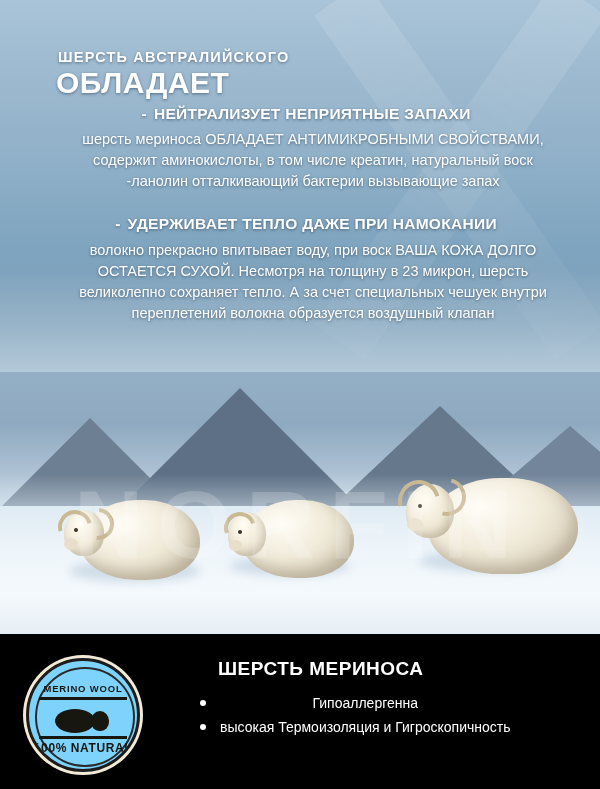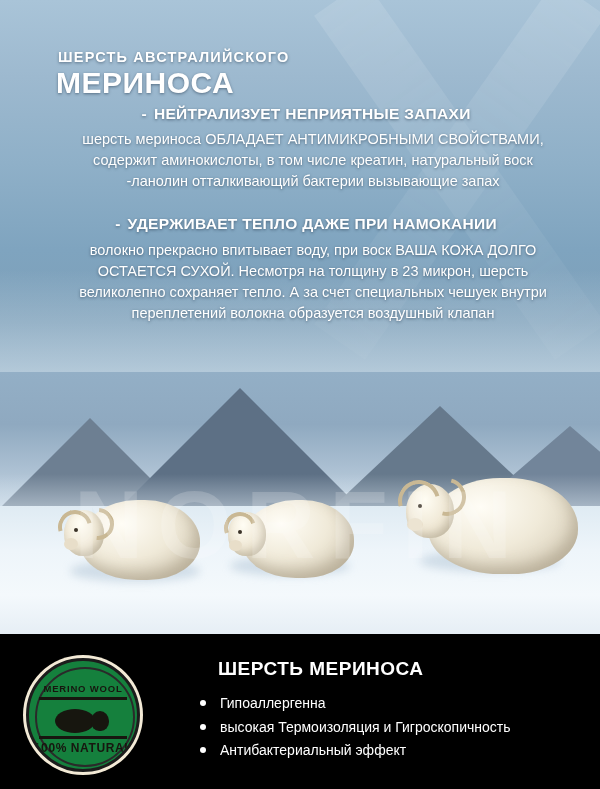--- a/index.html
+++ b/index.html
@@ -226,21 +226,21 @@
     background: #000000;
     color: #ffffff;
   }
   .badge {
     position: absolute;
     left: 26px;
     top: 24px;
     width: 108px;
     height: 108px;
     border-radius: 50%;
-    background: #15803d;
+    background: #7dd3fc;
     border: 3px solid #1c1c1c;
     box-shadow: 0 0 0 3px #f3ead6;
     overflow: hidden;
   }
   .badge-ring {
     position: absolute;
     left: 6px; top: 6px;
     width: 96px; height: 96px;
     border-radius: 50%;
     border: 2px solid #2a2a2a;
@@ -305,20 +305,21 @@
     letter-spacing: 0.5px;
     margin: 0;
   }
   .footer-list {
     position: absolute;
     left: 198px;
     top: 58px;
     margin: 0;
     padding: 0;
     list-style: none;
+    text-align: center;
   }
   .footer-list li {
     font-size: 14px;
     line-height: 1.68;
     position: relative;
     padding-left: 22px;
   }
   .footer-list li:before {
     content: "";
     position: absolute;
@@ -391,21 +392,21 @@
       <div class="eye" style="left:18px; top:40px;"></div>
       <div class="muzzle" style="width:16px; height:13px; left:7px; top:54px;"></div>
     </div>
   </div>
 
   <div class="watermark">NORFIN</div>
 
   <div class="content">
     <div class="title-wrap">
       <p class="title-small">ШЕРСТЬ АВСТРАЛИЙСКОГО</p>
-      <p class="title-big">МЕРИНОСА</p>
+      <p class="title-big">ОБЛАДАЕТ</p>
     </div>
 
     <div class="blocks">
       <div class="block">
         <p class="block-head">
           <span class="dash">-</span><span>НЕЙТРАЛИЗУЕТ НЕПРИЯТНЫЕ ЗАПАХИ</span>
         </p>
         <p class="block-body">
           <span>шерсть мериноса </span><span class="b">ОБЛАДАЕТ АНТИМИКРОБНЫМИ СВОЙСТВАМИ</span><span>, содержит аминокислоты, в том числе креатин, натуральный воск -ланолин отталкивающий бактерии вызывающие запах</span>
         </p>
@@ -433,17 +434,16 @@
       </div>
       <div class="badge-bar b"></div>
       <div class="badge-bottom-text">100% NATURAL</div>
     </div>
 
     <h2 class="footer-title">ШЕРСТЬ МЕРИНОСА</h2>
 
     <ul class="footer-list">
       <li>Гипоаллергенна</li>
       <li>высокая Термоизоляция и Гигроскопичность</li>
-      <li>Антибактериальный эффект</li>
     </ul>
   </div>
 
 </div>
 
 </body></html>

